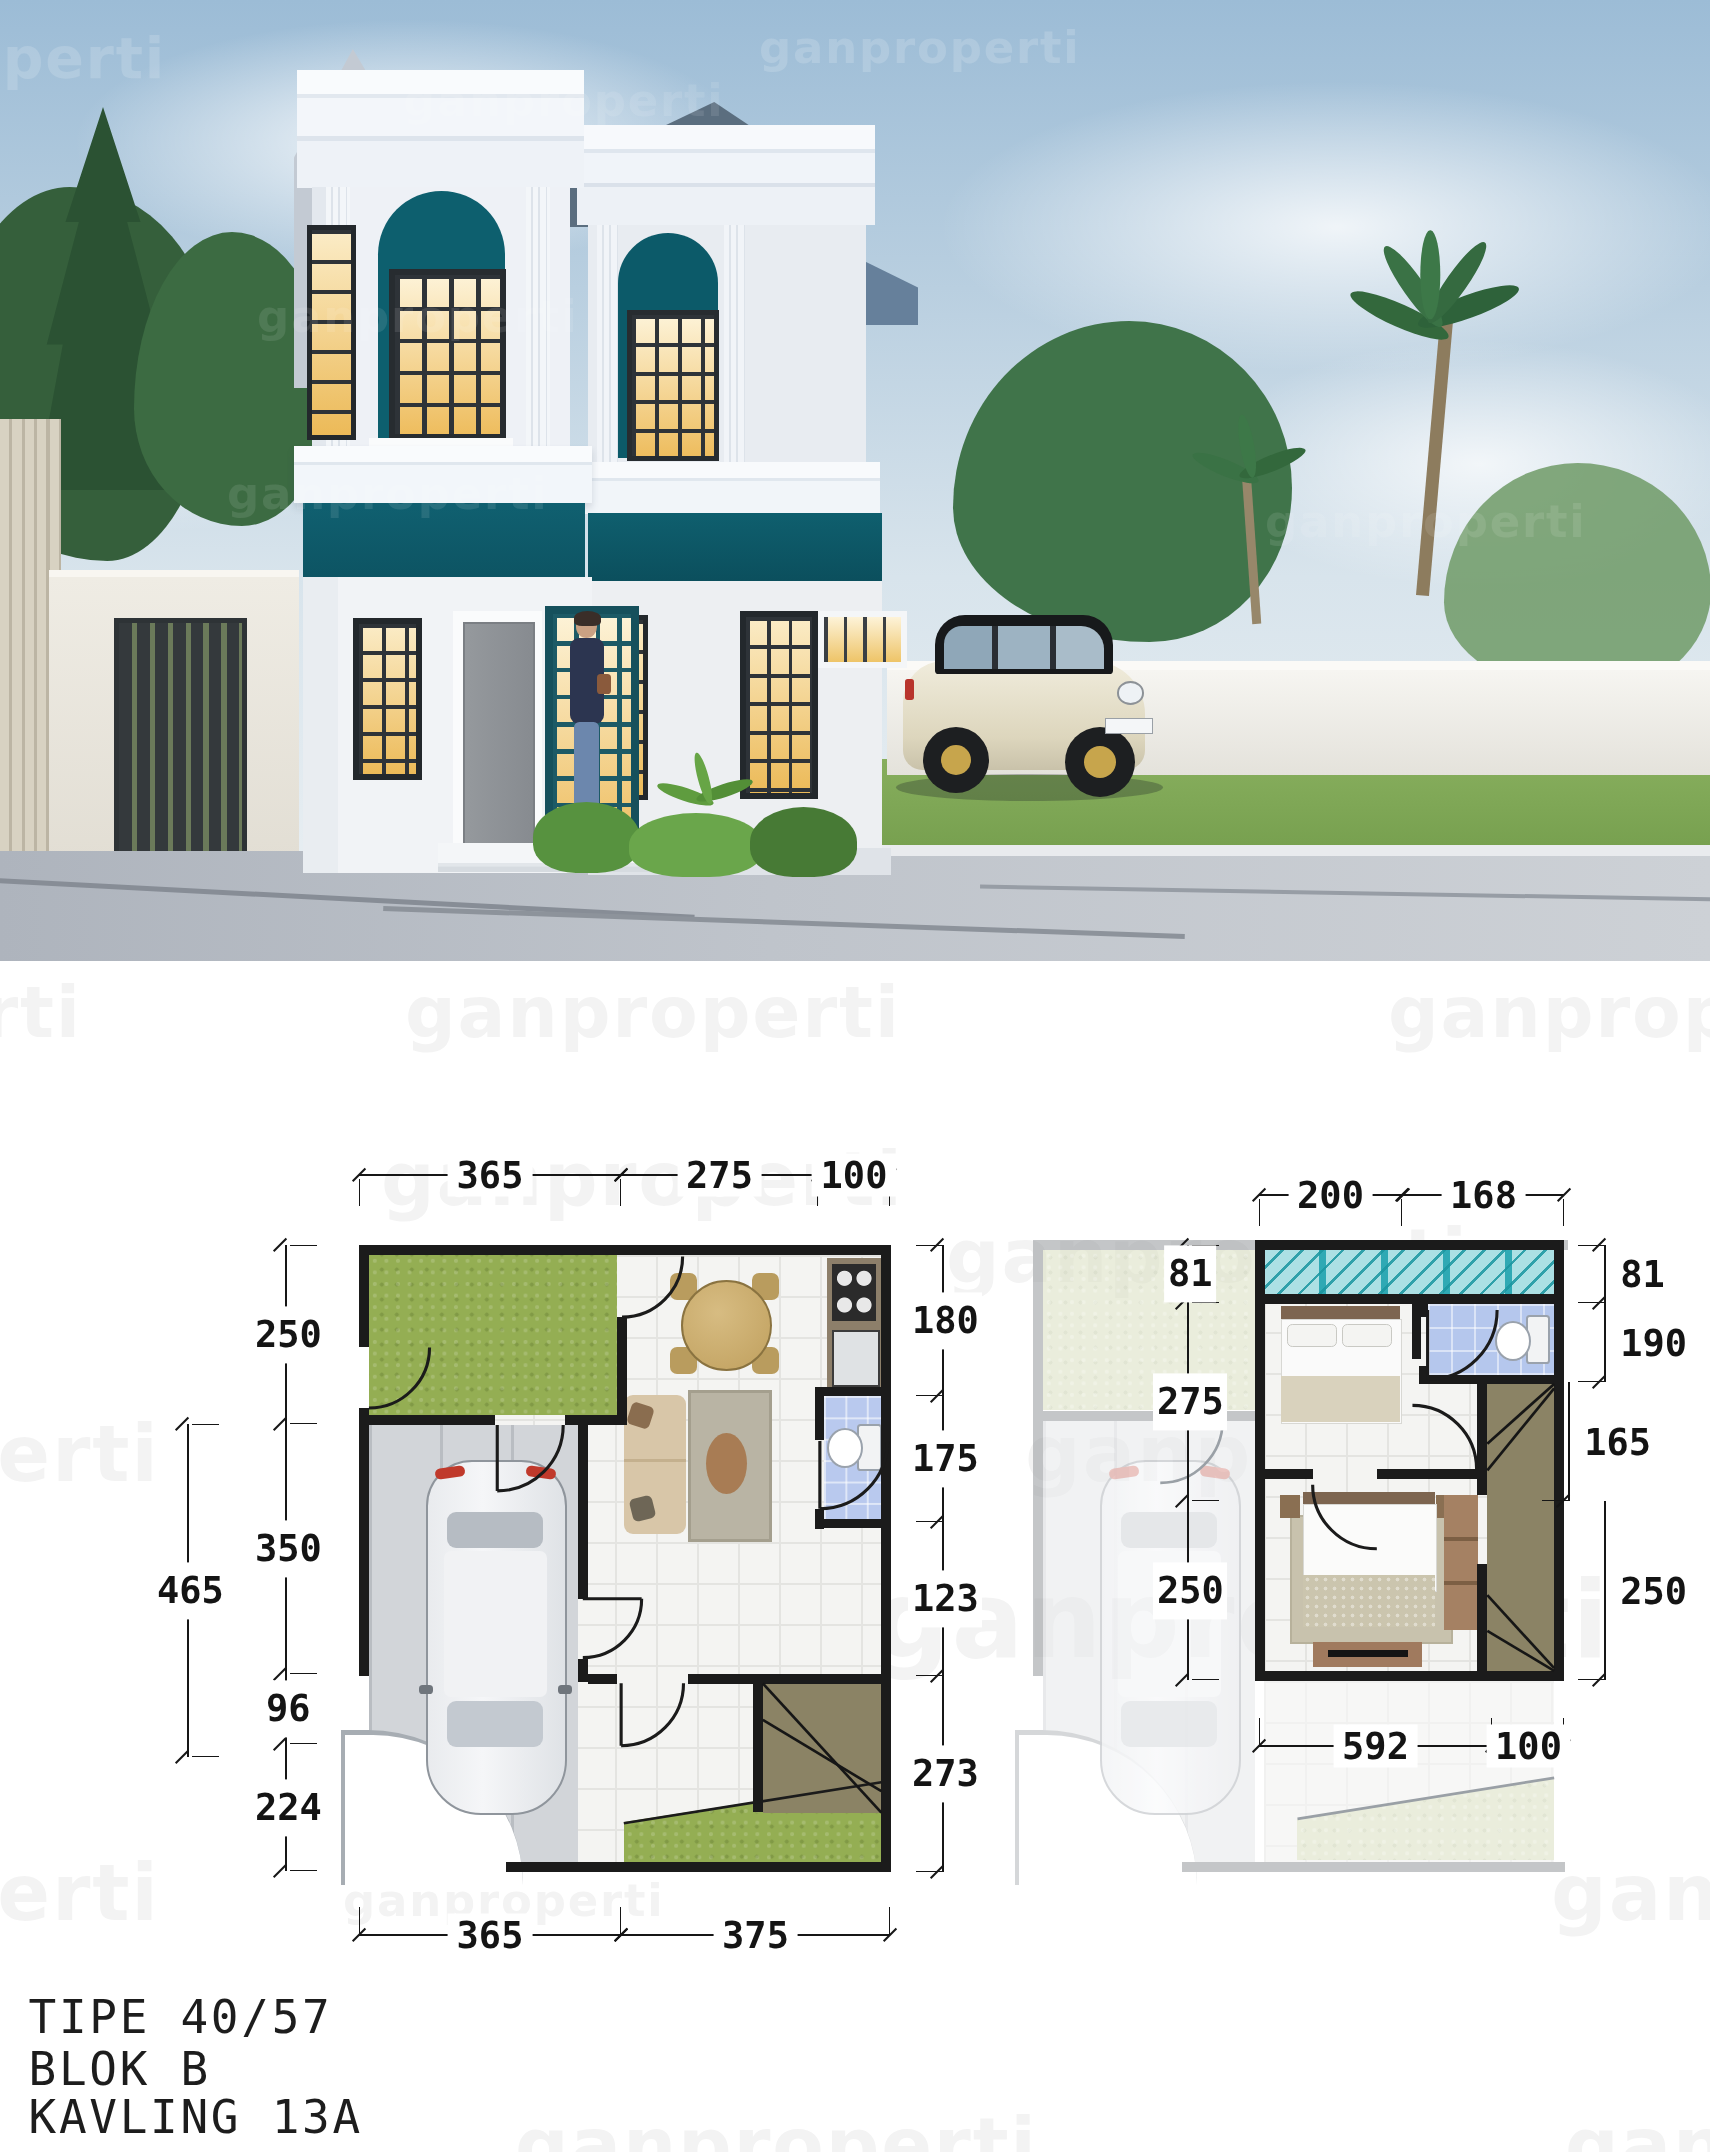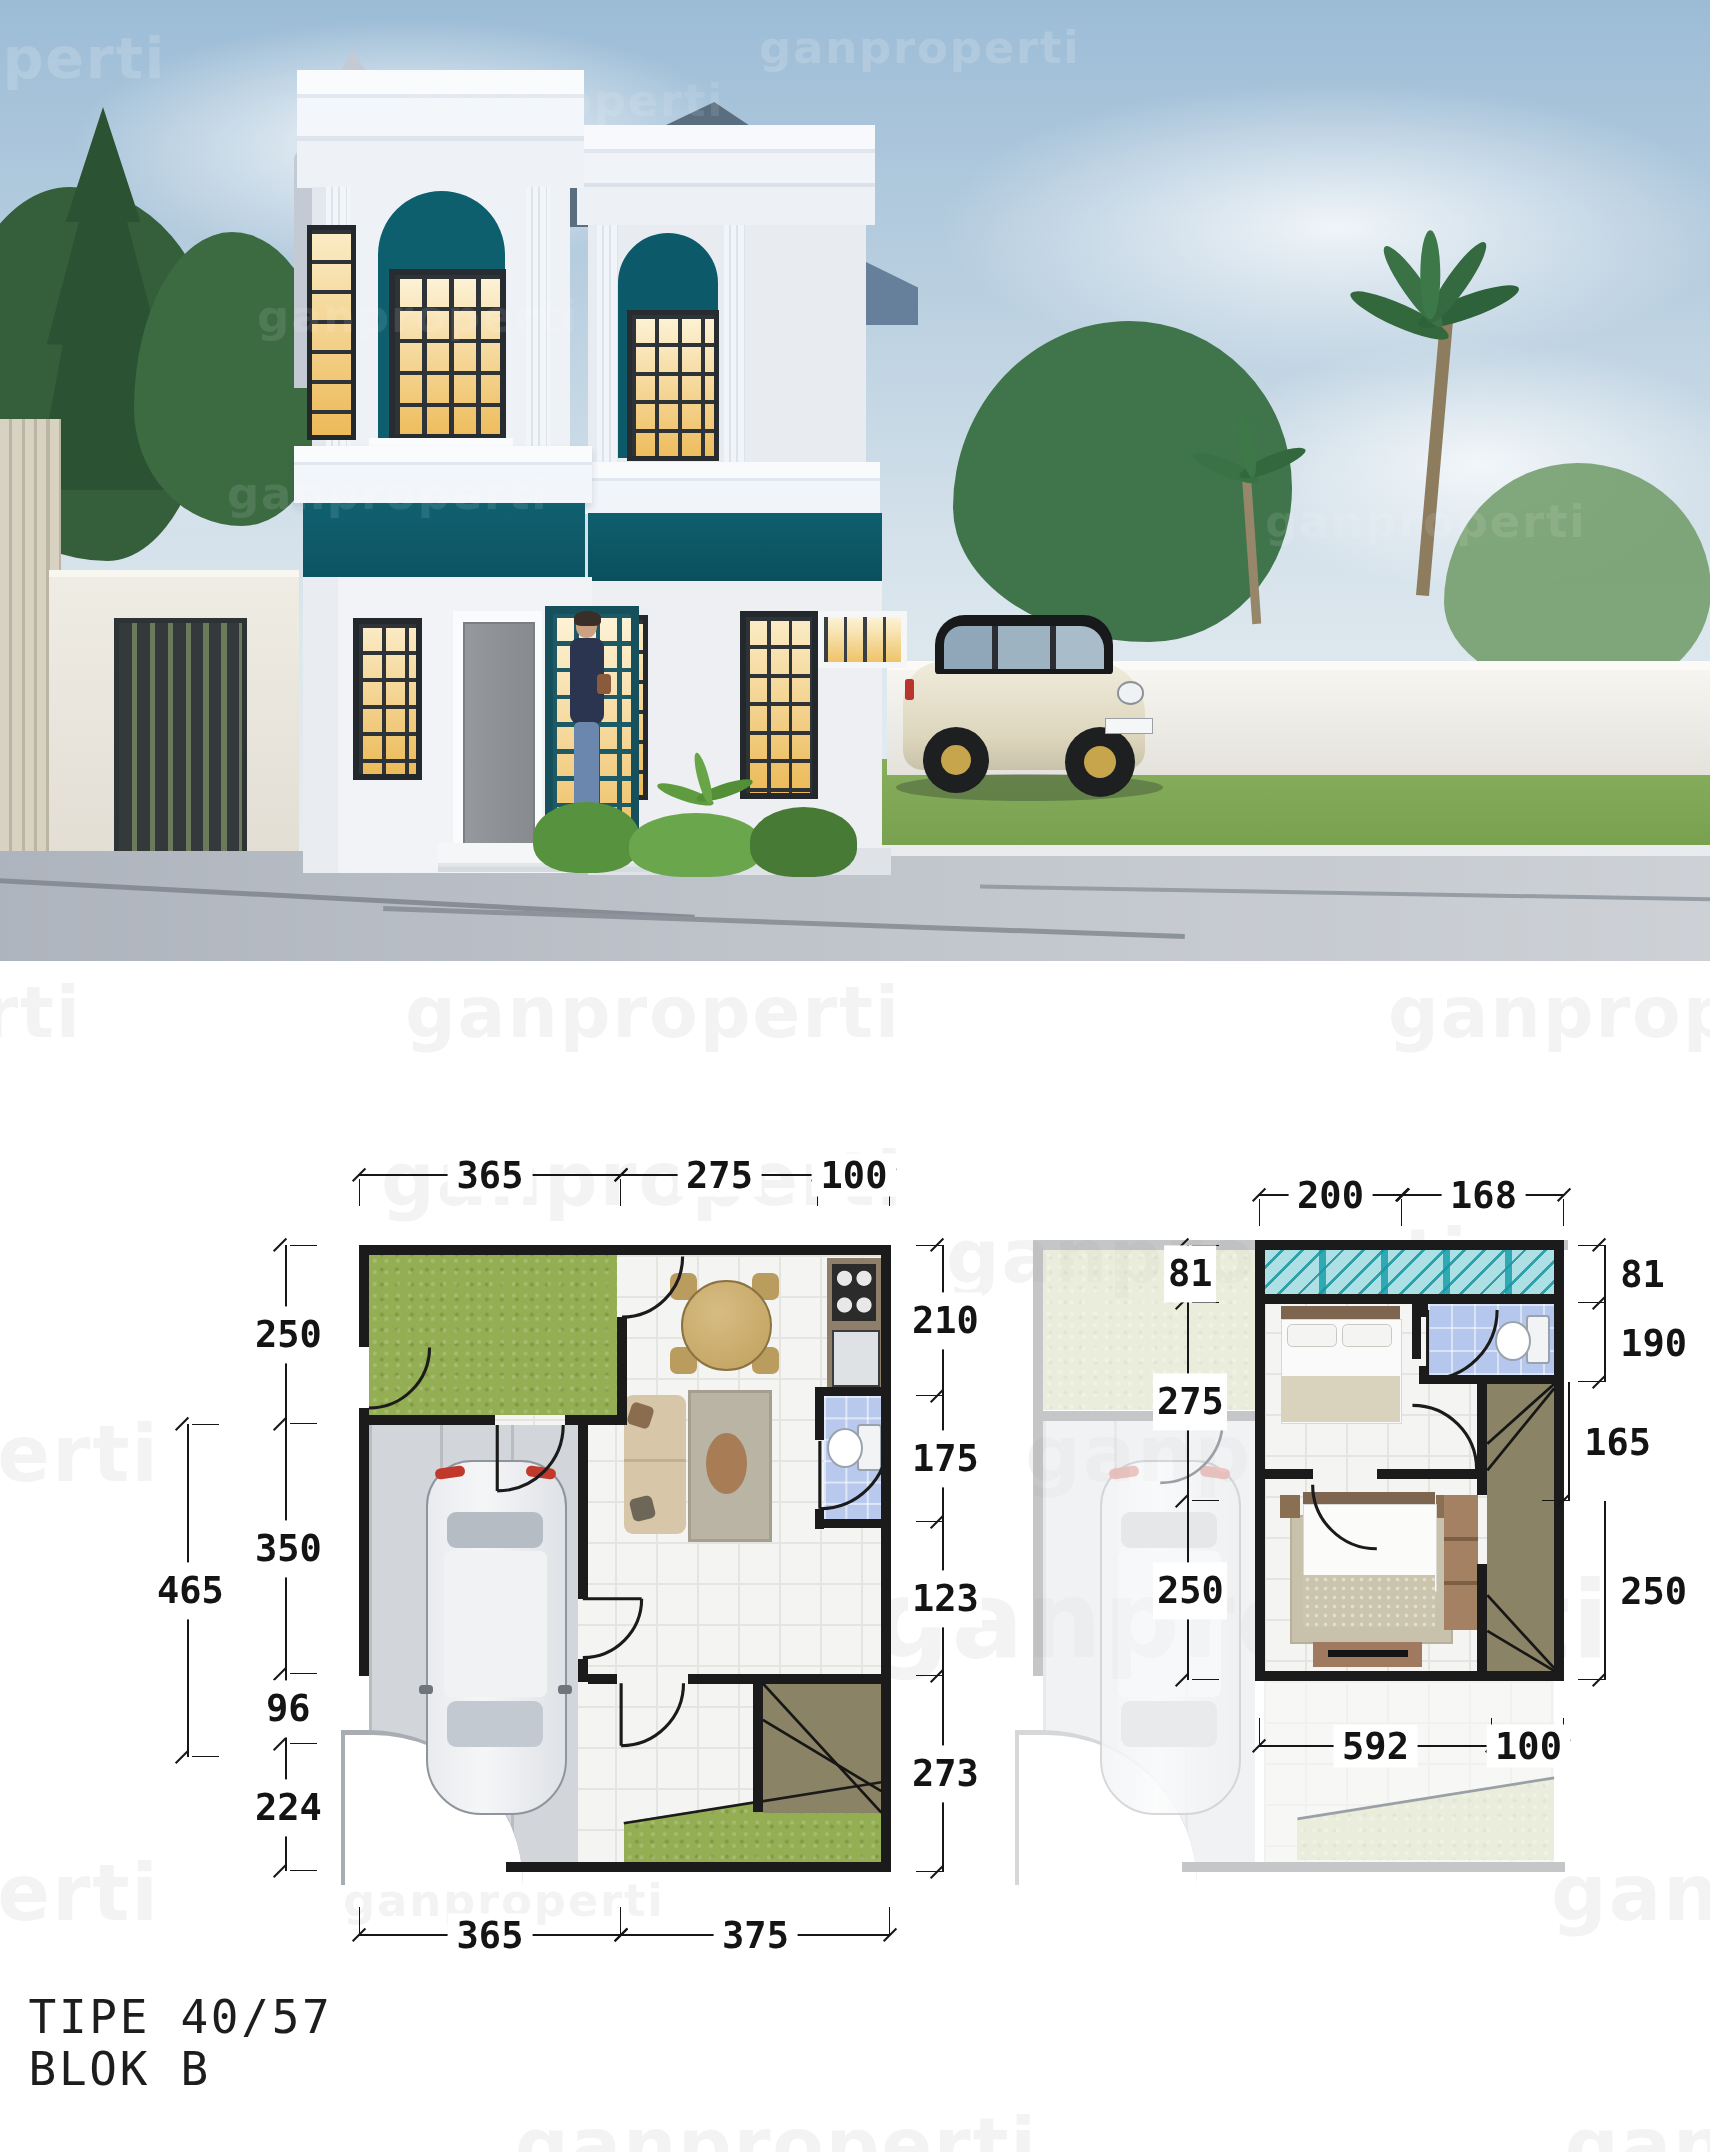--- a/index.html
+++ b/index.html
@@ -388,21 +388,21 @@
       <i class="tk b"></i>
       <i class="ex a"></i>
       <i class="ex b"></i>
       <b class="dlbl">465</b>
     </div>
   <div class="dimv toleft" style="left:942px;top:1245px;height:151px">
       <i class="tk a"></i>
       <i class="tk b"></i>
       <i class="ex a"></i>
       <i class="ex b"></i>
-      <b class="dlbl">210</b>
+      <b class="dlbl">180</b>
     </div>
   <div class="dimv toleft" style="left:942px;top:1396px;height:126px">
       <i class="tk b"></i>
       <i class="ex b"></i>
       <b class="dlbl">175</b>
     </div>
   <div class="dimv toleft" style="left:942px;top:1522px;height:154px">
       <i class="tk b"></i>
       <i class="ex b"></i>
       <b class="dlbl">123</b>
@@ -474,15 +474,16 @@
       <b class="dlbl">165</b>
     </div>
   <div class="dimv toleft off" style="left:1604px;top:1501px;height:179px">
       <i class="tk b"></i>
       <i class="ex b"></i>
       <b class="dlbl">250</b>
     </div>
 
   <div class="cap" style="left:28.5px;top:1994px">TIPE 40/57</div>
   <div class="cap" style="left:28.5px;top:2046px">BLOK B</div>
+  <div class="cap" style="left:28.5px;top:2094px">KAVLING 13A</div>
 
 </div>
 
 
 </body></html>

